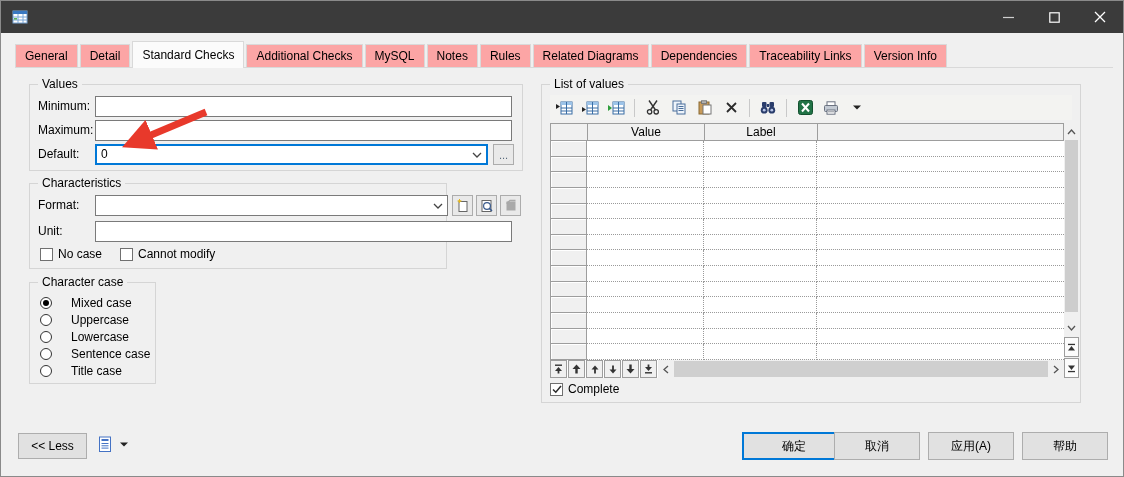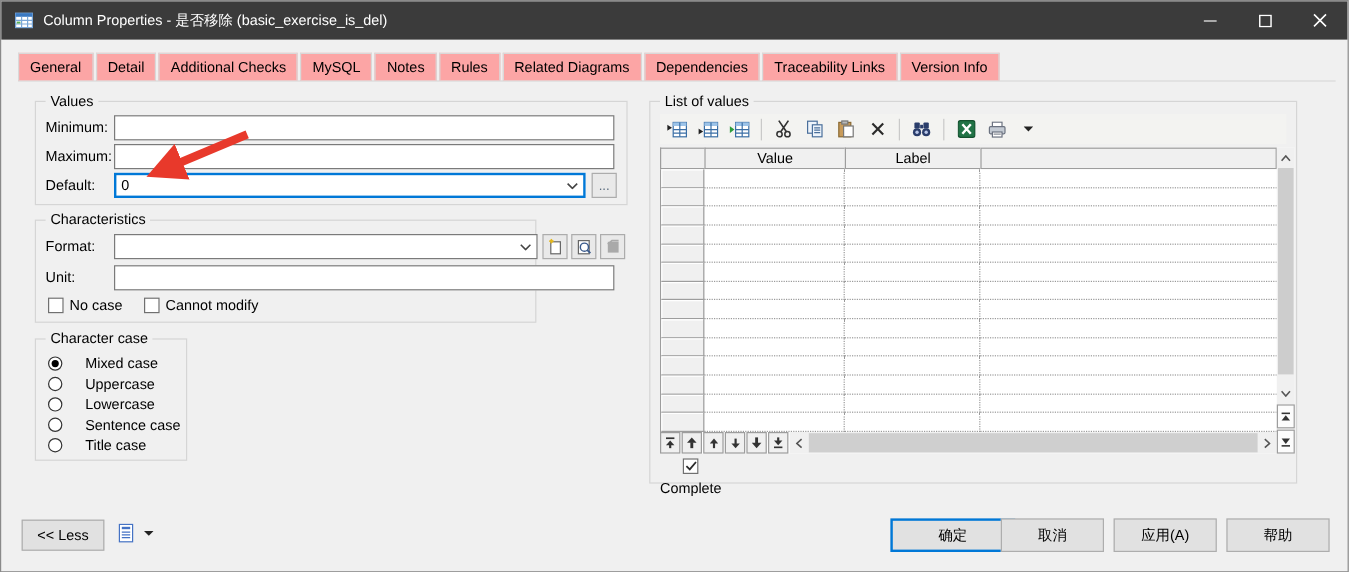--- a/index.html
+++ b/index.html
@@ -72,21 +72,21 @@
   .hscroll { flex:1; display:flex; background:#f0f0f0; }
   .h-arrow { width:16px; flex:0 0 16px; display:flex; align-items:center; justify-content:center; }
   .h-track { flex:1; background:#cfcfcf; margin:1px 0; }
   .vscroll { width:15px; flex:0 0 15px; display:flex; flex-direction:column; background:#f0f0f0; }
   .v-arrow { height:17px; flex:0 0 17px; display:flex; align-items:center; justify-content:center; }
   .v-track { flex:1; position:relative; }
   .v-thumb { position:absolute; left:1px; right:1px; top:0; height:96%; background:#cdcdcd; }
   .v-extra { height:20px; flex:0 0 20px; background:#fcfcfc; border:1px solid #9d9d9d; margin-top:1px;
              display:flex; align-items:center; justify-content:center; }
 
-  .complete-row { position:absolute; left:8px; top:297px;flex-direction:column; }
+  .complete-row { position:absolute; left:8px; top:297px; }
 
   
   .btn { position:absolute; height:28px; background:#e1e1e1; border:1px solid #adadad;
          display:flex; align-items:center; justify-content:center; font-size:12px; }
   .btn.default { border:2px solid #0078d7; }
   .less-btn { left:17px; top:432px; width:69px; height:26px; }
   .ok-btn    { left:741px; top:431px; width:104px; }
   .cancel-btn{ left:833px; top:431px; width:86px; }
   .apply-btn { left:927px; top:431px; width:86px; }
   .help-btn  { left:1021px; top:431px; width:86px; }
@@ -102,21 +102,20 @@
   <div class="titlebar">
     <svg class="title-icon" viewBox="0 0 16 16">
       <rect x="1" y="2" width="14" height="12" fill="#fff" stroke="#7aa7d8"></rect>
       <rect x="1" y="2" width="14" height="3" fill="#3a79c2"></rect>
       <line x1="6" y1="5" x2="6" y2="14" stroke="#7aa7d8"></line>
       <line x1="11" y1="5" x2="11" y2="14" stroke="#7aa7d8"></line>
       <line x1="1" y1="8" x2="15" y2="8" stroke="#7aa7d8"></line>
       <line x1="1" y1="11" x2="15" y2="11" stroke="#7aa7d8"></line>
       <rect x="2" y="9" width="3" height="1.6" fill="#58b058"></rect>
     </svg>
-    <span class="title-text">Column Properties - 是否移除 (basic_exercise_is_del)</span>
     <div class="win-controls">
       <div class="win-btn">
         <svg width="11" height="11" viewBox="0 0 11 11">
             <line x1="0" y1="5.5" x2="11" y2="5.5" stroke="#cfcfcf" stroke-width="1.2"></line>
           </svg>
       </div>
       <div class="win-btn">
         <svg width="11" height="11" viewBox="0 0 11 11">
             <rect x="0.8" y="0.8" width="9.4" height="9.4" fill="none" stroke="#fff" stroke-width="1.2"></rect>
           </svg>
@@ -125,20 +124,21 @@
         <svg width="12" height="12" viewBox="0 0 12 12">
             <path d="M1,1 L11,11 M11,1 L1,11" stroke="#fff" stroke-width="1.3"></path>
           </svg>
       </div>
     </div>
   </div>
 
   <div class="tabstrip">
     <div class="tab">General</div>
     <div class="tab">Detail</div>
+    <div class="tab active">Standard Checks</div>
     <div class="tab">Additional Checks</div>
     <div class="tab">MySQL</div>
     <div class="tab">Notes</div>
     <div class="tab">Rules</div>
     <div class="tab">Related Diagrams</div>
     <div class="tab">Dependencies</div>
     <div class="tab">Traceability Links</div>
     <div class="tab">Version Info</div>
   </div>
 

